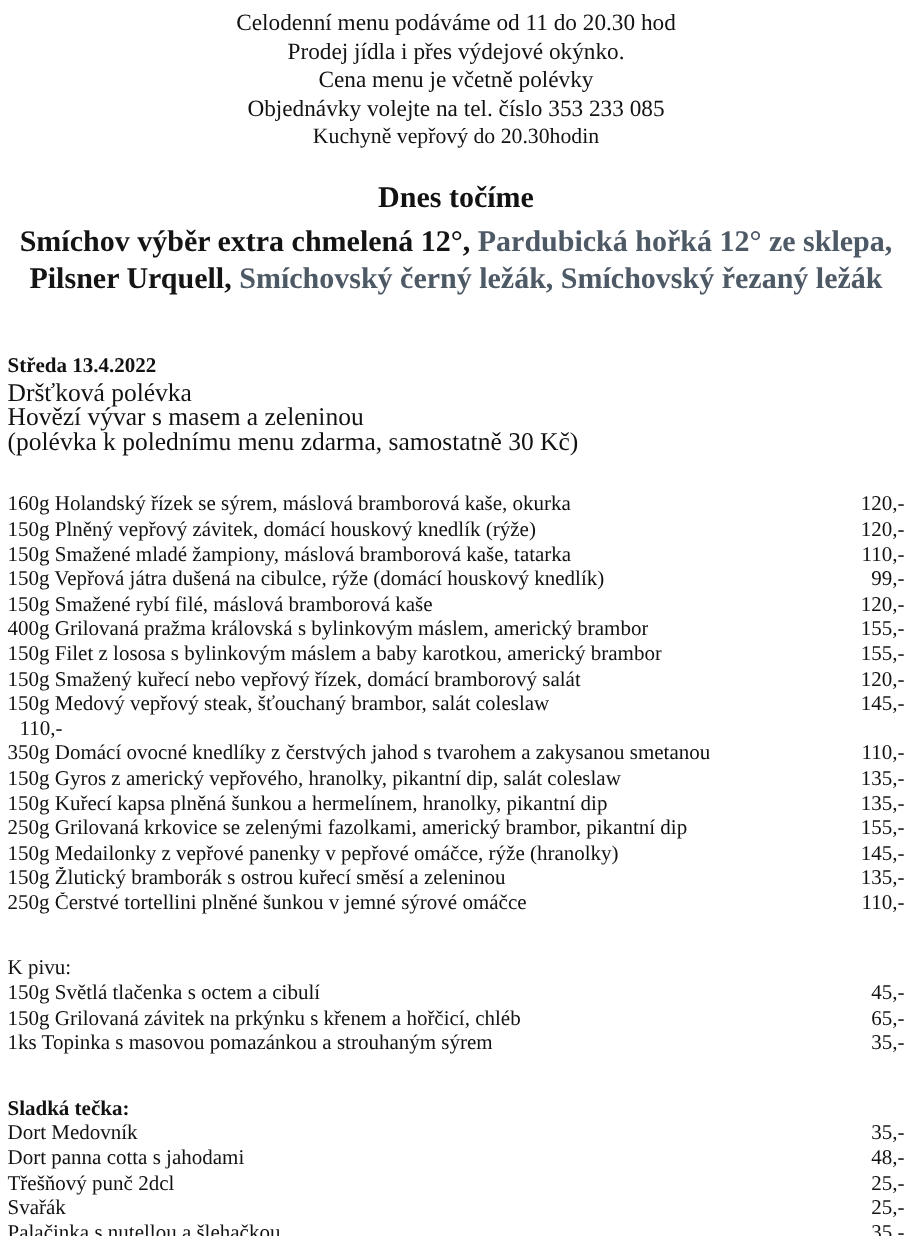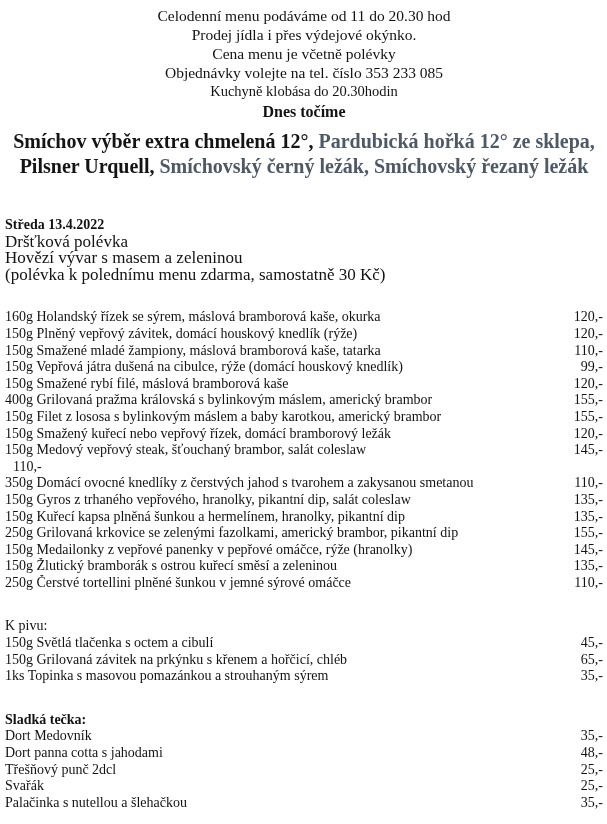--- a/index.html
+++ b/index.html
@@ -15,23 +15,24 @@
     background: #ffffff;
   }
   .info-header { text-align: center; }
   .info-line {
     font-size: 15.5px;
     line-height: 19px;
     white-space: nowrap;
   }
   .info-line.smaller { font-size: 14.5px; }
   .tap-heading {
+    margin-top: 20px;
     text-align: center;
     font-weight: bold;
-    font-size: 16px;
+    font-size: 20px;
     line-height: 22px;
   }
   .beer-list {
     margin-top: 6px;
     text-align: center;
     font-weight: bold;
     font-size: 20px;
     line-height: 25px;
   }
   .beer-name { white-space: nowrap; }
@@ -58,21 +59,21 @@
 </head>
 <body>
 
 <div class="page">
 
   <div class="info-header">
     <div class="info-line">Celodenní menu podáváme od 11 do 20.30 hod</div>
     <div class="info-line">Prodej jídla i přes výdejové okýnko.</div>
     <div class="info-line">Cena menu je včetně polévky</div>
     <div class="info-line">Objednávky volejte na tel. číslo 353 233 085</div>
-    <div class="info-line smaller">Kuchyně klobása do 20.30hodin</div>
+    <div class="info-line smaller">Kuchyně vepřový do 20.30hodin</div>
   </div>
 
   <div class="tap-heading">Dnes točíme</div>
 
   <div class="beer-list">
     <div class="beer-line">
       <span class="beer-name black">Smíchov výběr extra chmelená 12°,</span>
       <span class="beer-name gray">Pardubická hořká 12° ze sklepa,</span>
     </div>
     <div class="beer-line">
@@ -112,36 +113,36 @@
     </div>
     <div class="row">
       <span class="dish">400g Grilovaná pražma královská s bylinkovým máslem, americký brambor</span>
       <span class="price">155,-</span>
     </div>
     <div class="row">
       <span class="dish">150g Filet z lososa s bylinkovým máslem a baby karotkou, americký brambor</span>
       <span class="price">155,-</span>
     </div>
     <div class="row">
-      <span class="dish">150g Smažený kuřecí nebo vepřový řízek, domácí bramborový ležák</span>
+      <span class="dish">150g Smažený kuřecí nebo vepřový řízek, domácí bramborový salát</span>
       <span class="price">120,-</span>
     </div>
     <div class="row">
       <span class="dish">150g Medový vepřový steak, šťouchaný brambor, salát coleslaw</span>
       <span class="price">145,-</span>
     </div>
     <div class="row">
       <span class="price">110,-</span>
     </div>
     <div class="row">
       <span class="dish">350g Domácí ovocné knedlíky z čerstvých jahod s tvarohem a zakysanou smetanou</span>
       <span class="price">110,-</span>
     </div>
     <div class="row">
-      <span class="dish">150g Gyros z trhaného vepřového, hranolky, pikantní dip, salát coleslaw</span>
+      <span class="dish">150g Gyros z americký vepřového, hranolky, pikantní dip, salát coleslaw</span>
       <span class="price">135,-</span>
     </div>
     <div class="row">
       <span class="dish">150g Kuřecí kapsa plněná šunkou a hermelínem, hranolky, pikantní dip</span>
       <span class="price">135,-</span>
     </div>
     <div class="row">
       <span class="dish">250g Grilovaná krkovice se zelenými fazolkami, americký brambor, pikantní dip</span>
       <span class="price">155,-</span>
     </div>

